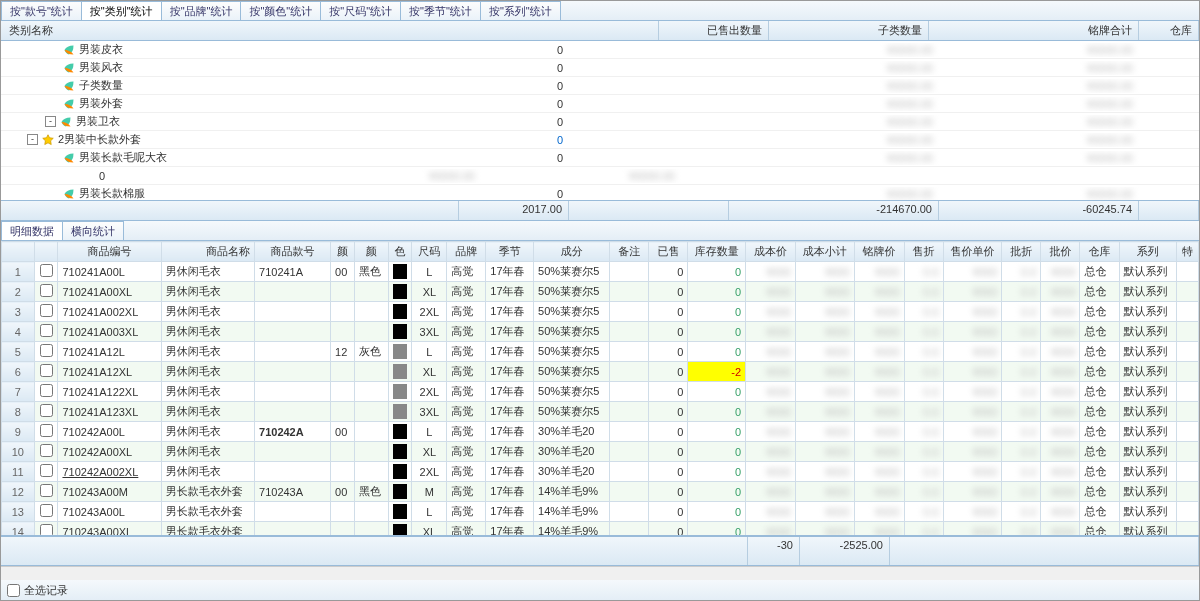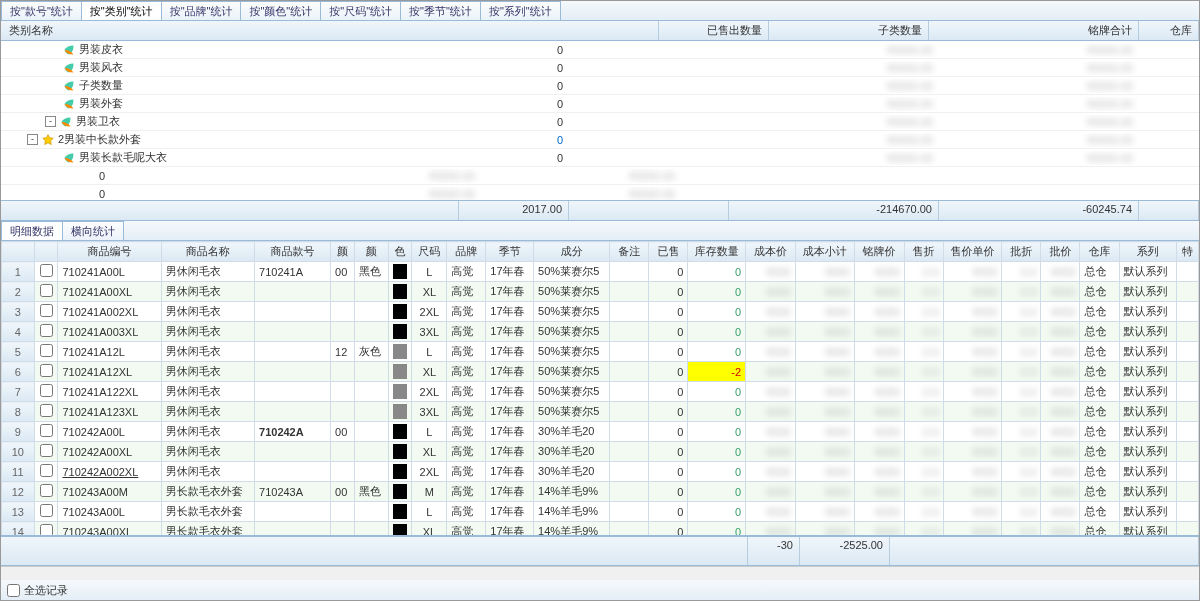--- a/index.html
+++ b/index.html
@@ -195,20 +195,27 @@
             <div class="tc w-stock"></div>
           </div>
           <div class="tree-row">
             <div class="tc w-sold">0</div>
             <div class="tc w-sub"></div>
             <div class="tc w-tag"><span class="blur">¥0000.00</span></div>
             <div class="tc w-cost"><span class="blur">¥0000.00</span></div>
             <div class="tc w-stock"></div>
           </div>
           <div class="tree-row">
+            <div class="tc first" style="padding-left: 62px;">
+              <span class="leaf-ico"><svg viewBox="0 0 16 16">
+                  <path fill="#4ca" d="M2 8 Q5 2 14 2 Q14 11 8 14 Q4 13 2 8"></path>
+                  <path fill="#f80" d="M2 8 Q5 14 14 14 Q10 8 2 8"></path>
+                </svg></span>
+              <span>男装长款棉服</span>
+            </div>
             <div class="tc w-sold">0</div>
             <div class="tc w-sub"></div>
             <div class="tc w-tag"><span class="blur">¥0000.00</span></div>
             <div class="tc w-cost"><span class="blur">¥0000.00</span></div>
             <div class="tc w-stock"></div>
           </div>
         </div>
       <div class="tree-sum">
         <div class="tc first"></div>
         <div class="tc w-sold">2017.00</div>
@@ -225,21 +232,21 @@
       <div class="mid-tab">横向统计</div>
     </div>
 
   <div class="grid-wrap">
     <table class="grid">
       <thead>
           <tr id="grid-hdr">
             <th style="width: 30px;"></th>
             <th style="width: 18px;"></th>
             <th style="width: 95px;">商品编号</th>
-            <th style="width: 70px;">商品名称</th>
+            <th style="width: 70px; text-align: right;">商品名称</th>
             <th style="width: 70px;">商品款号</th>
             <th style="width: 22px;">颜</th>
             <th style="width: 22px;">颜</th>
             <th style="width: 22px;">色</th>
             <th style="width: 32px;">尺码</th>
             <th style="width: 36px;">品牌</th>
             <th style="width: 44px;">季节</th>
             <th style="width: 70px;">成分</th>
             <th style="width: 36px;">备注</th>
             <th style="width: 36px;">已售</th>

